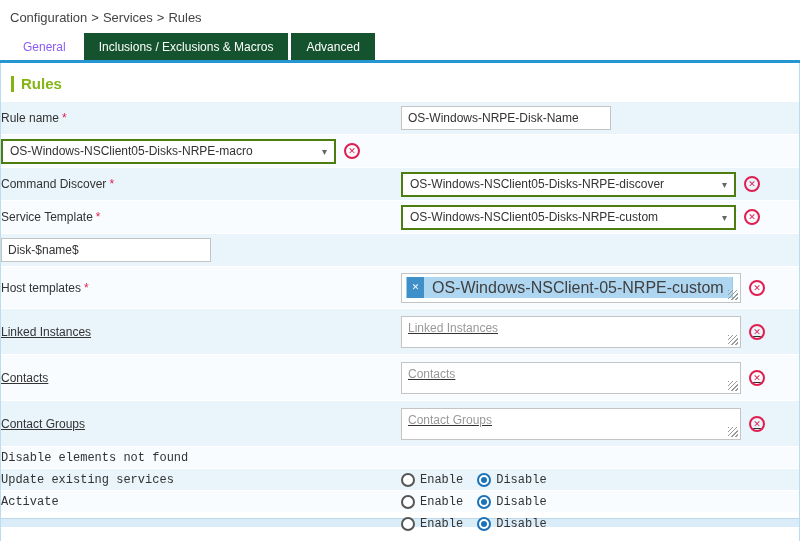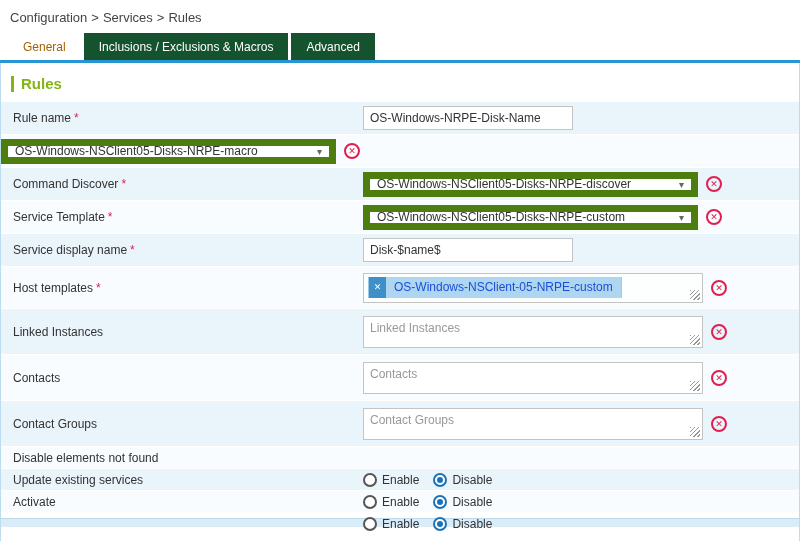--- a/index.html
+++ b/index.html
@@ -14,48 +14,48 @@
   
   .breadcrumb { padding: 10px 0 8px 10px; font-size: 13px; color: #444; }
   .breadcrumb span { cursor: default; }
   .breadcrumb .sep { margin: 0 4px; color: #444; }
   
   .tabs { display: flex; align-items: flex-end; padding-left: 8px; border-bottom: 3px solid #2696d2; }
   .tab {
     background: #14532d; color: #fff; padding: 7px 15px 6px;
     margin-right: 3px; font-size: 12px; cursor: pointer; white-space: nowrap;
   }
-  .tab.active { background: #fff; color: #a16207; }
+  .tab.active { background: #fff; color: #8b5cf6; }
   
   .body-wrap { border-left: 1px solid #bcdcef; border-right: 1px solid #bcdcef; min-height: 478px; }
   .rules-title { display: flex; align-items: center; padding: 12px 0 10px 10px; }
   .rules-bar { width: 3px; height: 16px; background: #84b412; margin-right: 7px; }
   .rules-text { color: #84b412; font-size: 15px; font-weight: bold; }
   .section-header {
     background: #ddeef8; color: #1588ca; font-size: 12.5px;
     padding: 5px 0 5px 10px; border-top: 1px solid #cfe5f2;
   }
   
   .row { display: flex; align-items: center; border-bottom: 1px solid #fff; }
   .row.blue { background: #e9f4fb; }
   .row.white { background: #f8fcfe; }
-  .row .label { width: 362px; padding-left: 12px; color: #333; }
+  .row .label { width: 400px; color: #333; }
   .req { color: #e01e4f; margin-left: 3px; }
   .row .control { display: flex; align-items: center; gap: 8px; flex: 1; }
   .row-sm { height: 33px; }
   .row-md { height: 42px; }
-  .row-lg { height: 46px; }
-  .row-xs { height: 22px; }
+  .row-lg { height: 46px; text-decoration: underline; }
+  .row-xs { height: 22px; font-family: Liberation Mono, monospace; }
   
   .text-input {
     width: 210px; height: 24px; border: 1px solid #c4c4c4; background: #fff;
     padding: 0 6px; font-size: 12px; font-family: "Liberation Sans", sans-serif; color: #333;
   }
   .select {
-    width: 335px; height: 25px; border: 7px solid #4d7c0f; background: #fff;
+    width: 335px; height: 25px; border: 2px solid #4d7c0f; background: #fff;
     display: flex; align-items: center; justify-content: space-between;
     padding: 0 7px; cursor: pointer;
   }
   .select-value { font-size: 12px; color: #333; overflow: hidden; white-space: nowrap; }
   .caret { color: #666; font-size: 10px; }
   .clear-icon {
     width: 16px; height: 16px; border: 2px solid #e01e4f; border-radius: 50%;
     color: #e01e4f; font-size: 9px; font-weight: bold; line-height: 12px;
     text-align: center; cursor: pointer; flex: 0 0 auto;
   }
@@ -70,21 +70,21 @@
   }
   .tagbox { height: 30px; padding: 3px 4px; background: #fdfefe; }
   .tag {
     display: inline-flex; align-items: center; height: 21px;
     background: #cfe9fa; border: 1px solid #9cc9e8; cursor: default;
   }
   .tag-x {
     width: 17px; height: 21px; background: #3f8fc9; color: #fff;
     font-size: 9px; line-height: 21px; text-align: center; cursor: pointer;
   }
-  .tag-text { padding: 0 8px; background: #aed6f1; color: #1d4ed8; height: 21px; line-height: 21px; font-size: 12px; }
+  .tag-text { padding: 0 8px; background: #aed6f1; color: #404040; height: 21px; line-height: 21px; font-size: 16px; }
   
   .radio-group { display: flex; align-items: center; gap: 14px; }
   .radio { display: inline-flex; align-items: center; gap: 5px; cursor: pointer; margin-top: 45px; }
   .rb {
     width: 14px; height: 14px; border-radius: 50%;
     border: 2px solid #555; background: #fff; position: relative; flex: 0 0 auto;
   }
   .rb.checked { border-color: #1b72b8; }
   .rb.checked::after {
     content: ""; position: absolute; left: 2px; top: 2px; width: 6px; height: 6px;
@@ -146,21 +146,20 @@
     <div class="control">
       <div class="select">
         <span class="select-value">OS-Windows-NSClient05-Disks-NRPE-custom</span>
         <span class="caret">▾</span>
       </div>
       <span class="clear-icon">✕</span>
     </div>
   </div>
 
   <div class="row blue row-sm">
-    <div class="label"><span>Service display name</span><span class="req">*</span></div>
     <div class="control">
       <input class="text-input" value="Disk-$name$" style="">
     </div>
   </div>
 
   <div class="row white row-md">
     <div class="label"><span>Host templates</span><span class="req">*</span></div>
     <div class="control">
       <div class="areabox tagbox">
         <span class="tag">

